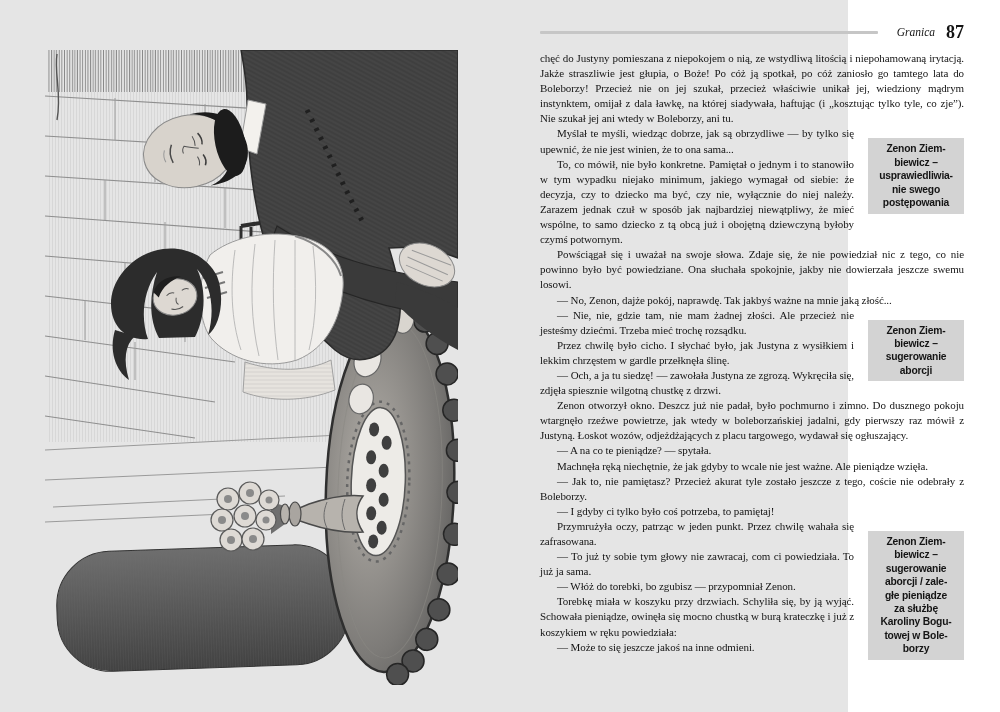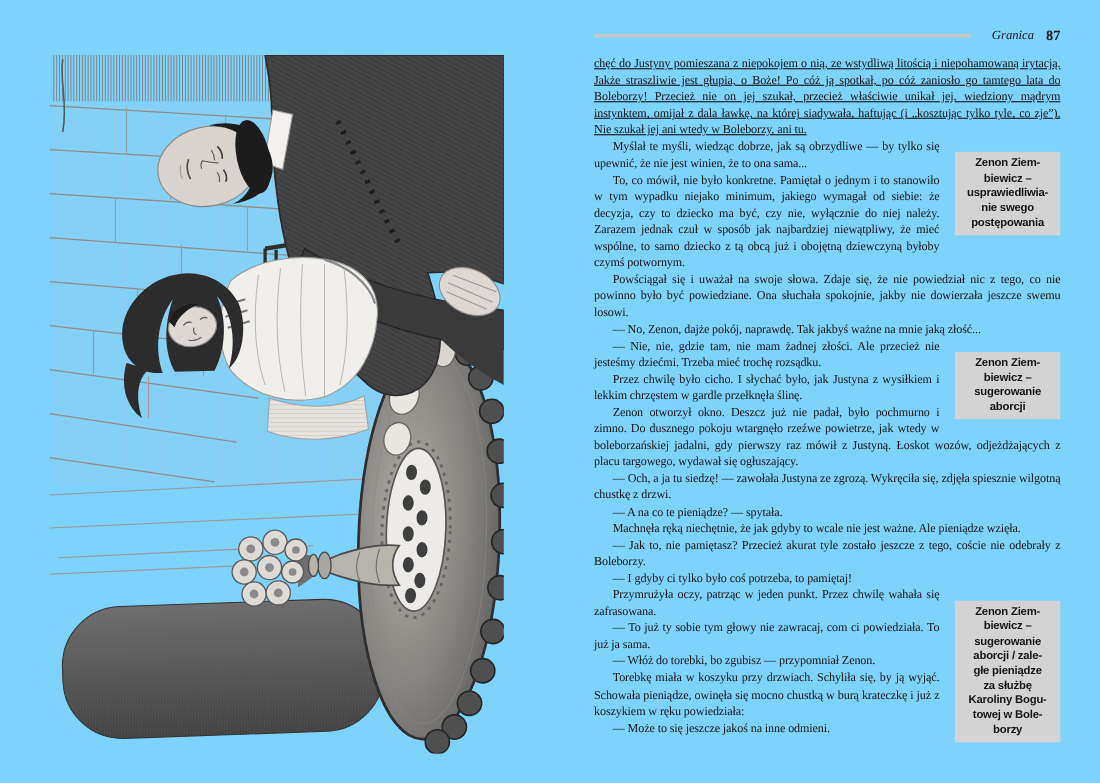--- a/index.html
+++ b/index.html
@@ -1,47 +1,47 @@
 <!DOCTYPE html>
 <html lang="pl"><head>
 <meta charset="utf-8">
 <style>
   html,body{margin:0;padding:0;}
   body{
     width:1000px;height:712px;background:#ffffff;
     font-family:"Liberation Serif", serif;
     overflow:hidden;
   }
-  .spread{position:relative;width:1000px;height:712px;background:#7dd3fc;}
+  .spread{position:relative;width:848px;height:712px;background:#e5e5e5;}
 
   
   .illustration{
     position:absolute;left:45px;top:50px;width:413px;height:635px;
   }
 
   
   .page-right{
     position:absolute;left:540px;top:24px;width:424px;
     color:#141414;
   }
   .running-head{
     display:flex;align-items:center;height:16px;
     font-size:12px;
   }
   .head-rule{flex:1;height:3px;margin-right:19px;border-radius:1px;}
   .head-title{font-style:italic;font-size:11.5px;white-space:nowrap;}
-  .head-page{font-weight:bold;font-size:13px;margin-left:11px;white-space:nowrap;}
+  .head-page{font-weight:bold;font-size:18px;margin-left:11px;white-space:nowrap;}
 
   .body-text{
     margin-top:11px;
     font-size:11px;line-height:15.1px;
     text-align:justify;letter-spacing:-0.1px;
   }
   .para{margin:0;text-indent:17px;}
-  .para.cont{text-indent:0;text-decoration:underline;}
+  .para.cont{text-indent:0;}
 
   .margin-note{
     float:right;clear:right;
     width:94px;
     margin:12px 0 7px 14px;
     padding:4px 1px;
     font-family:"Liberation Sans", sans-serif;
     font-weight:bold;
     font-size:10.3px;line-height:13.4px;letter-spacing:-0.2px;
     text-align:center;
@@ -276,22 +276,22 @@
       <p class="para">To, co mówił, nie było konkretne. Pamiętał o jednym i to stanowiło w tym wypadku niejako minimum, jakiego wymagał od siebie: że decyzja, czy to dziecko ma być, czy nie, wyłącznie do niej należy. Zarazem jednak czuł w sposób jak najbardziej niewątpliwy, że mieć wspólne, to samo dziecko z tą obcą już i obojętną dziewczyną byłoby czymś potwornym.</p>
       <p class="para">Powściągał się i uważał na swoje słowa. Zdaje się, że nie powiedział nic z tego, co nie powinno było być powiedziane. Ona słuchała spokojnie, jakby nie dowierzała jeszcze swemu losowi.</p>
       <p class="para">— No, Zenon, dajże pokój, naprawdę. Tak jakbyś ważne na mnie jaką złość...</p>
 
       <aside class="margin-note" style="background:#d3d3d3;">Zenon Ziem-
 biewicz –
 sugerowanie
 aborcji</aside>
       <p class="para">— Nie, nie, gdzie tam, nie mam żadnej złości. Ale przecież nie jesteśmy dziećmi. Trzeba mieć trochę rozsądku.</p>
       <p class="para">Przez chwilę było cicho. I słychać było, jak Justyna z wysiłkiem i lekkim chrzęstem w gardle przełknęła ślinę.</p>
+      <p class="para">— Och, a ja tu siedzę! — zawołała Justyna ze zgrozą. Wykręciła się, zdjęła spiesznie wilgotną chustkę z drzwi.</p>
       <p class="para">Zenon otworzył okno. Deszcz już nie padał, było pochmurno i zimno. Do dusznego pokoju wtargnęło rzeźwe powietrze, jak wtedy w boleborzańskiej jadalni, gdy pierwszy raz mówił z Justyną. Łoskot wozów, odjeżdżających z placu targowego, wydawał się ogłuszający.</p>
-      <p class="para">— Och, a ja tu siedzę! — zawołała Justyna ze zgrozą. Wykręciła się, zdjęła spiesznie wilgotną chustkę z drzwi.</p>
       <p class="para">— A na co te pieniądze? — spytała.</p>
       <p class="para">Machnęła ręką niechętnie, że jak gdyby to wcale nie jest ważne. Ale pieniądze wzięła.</p>
       <p class="para">— Jak to, nie pamiętasz? Przecież akurat tyle zostało jeszcze z tego, coście nie odebrały z Boleborzy.</p>
       <p class="para">— I gdyby ci tylko było coś potrzeba, to pamiętaj!</p>
 
       <aside class="margin-note" style="background:#d3d3d3;">Zenon Ziem-
 biewicz –
 sugerowanie
 aborcji / zale-
 głe pieniądze

